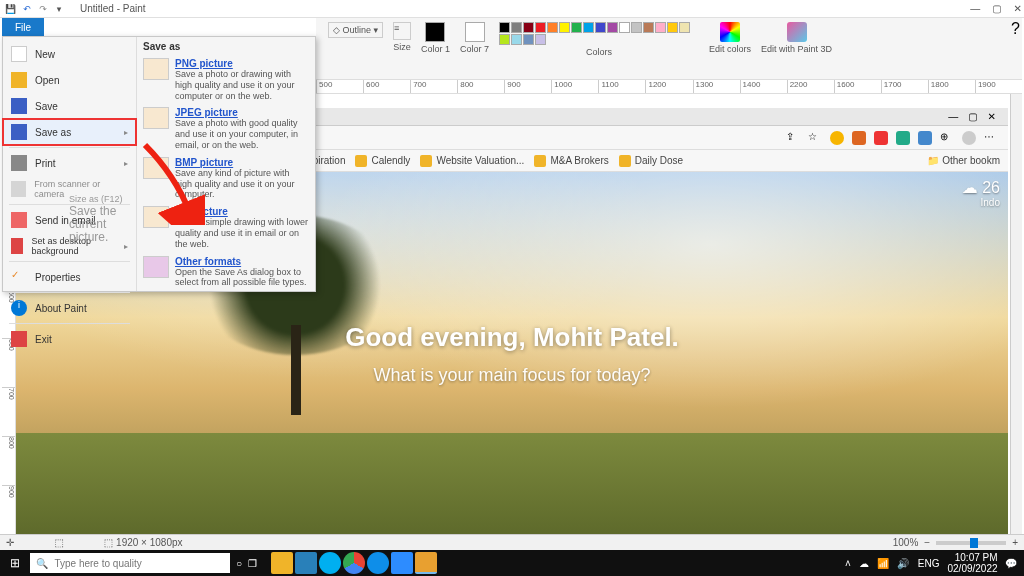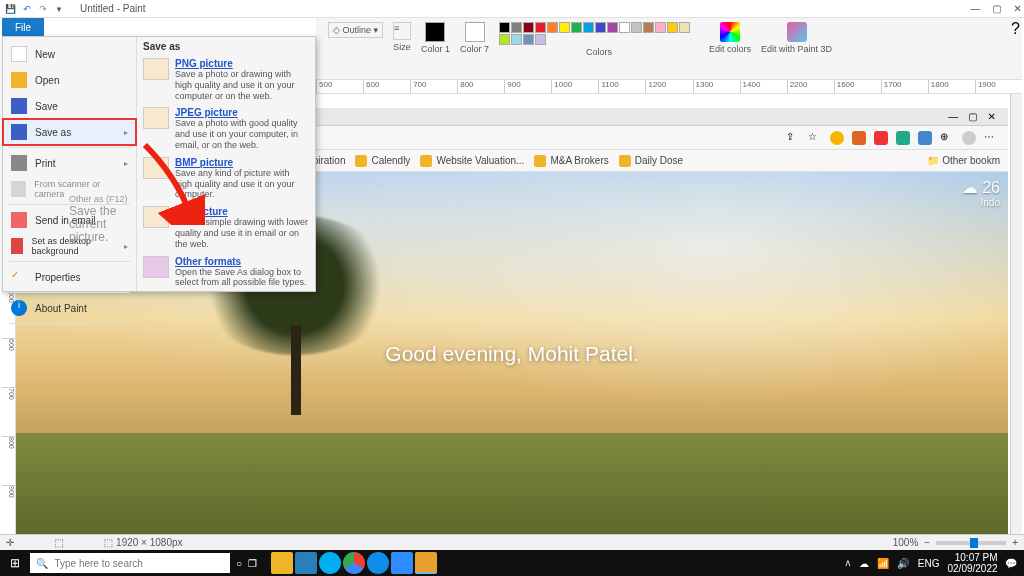--- a/index.html
+++ b/index.html
@@ -64,21 +64,21 @@
 .newtab { position:absolute; top:64px; left:0; right:0; bottom:0; background:linear-gradient(to bottom,#a8c8e8 0%,#f0d89b 40%,#dcb56e 60%,#8a7a3e 100%); display:flex; flex-direction:column; align-items:center; justify-content:center; color:#fff; overflow:hidden; }
 .newtab::before { content:""; position:absolute; inset:0; background:
   radial-gradient(ellipse at 70% 20%,rgba(255,255,255,.6),transparent 40%),
   radial-gradient(ellipse at 30% 15%,rgba(255,255,255,.4),transparent 35%); }
 .tree { position:absolute; left:18%; top:12%; width:200px; height:200px; }
 .tree .trunk { position:absolute; bottom:0; left:48%; width:10px; height:90px; background:#2a2416; }
 .tree .crown { position:absolute; top:0; left:0; width:200px; height:140px; background:radial-gradient(circle,#2c3a1a 40%,transparent 70%); border-radius:50%; filter:blur(1px); }
 .grass { position:absolute; bottom:0; left:0; right:0; height:28%; background:linear-gradient(#7d8a3e,#5e6a2b); }
 .weather { position:absolute; top:6px; right:8px; font-size:14px; text-align:right; text-shadow:0 1px 2px rgba(0,0,0,.4); }
 .clock { font-size:64px; font-weight:300; text-shadow:0 2px 6px rgba(0,0,0,.4); letter-spacing:2px; z-index:2; }
-.greet { font-size:21px; font-weight:400; text-shadow:0 1px 4px rgba(0,0,0,.4); z-index:2; margin-top:2px; }
+.greet { font-size:26px; font-weight:700; text-shadow:0 1px 4px rgba(0,0,0,.4); z-index:2; margin-top:2px; }
 .focus { font-size:18px; font-weight:300; text-shadow:0 1px 3px rgba(0,0,0,.4); z-index:2; margin-top:12px; opacity:.95; }
 
 
 .statusbar { position:absolute; left:0; right:0; bottom:26px; height:16px; background:#f1f1f1; border-top:1px solid #ccc; display:flex; align-items:center; font-size:10px; color:#555; padding:0 6px; gap:40px; z-index:6; }
 .statusbar .zoom { margin-left:auto; display:flex; align-items:center; gap:6px; }
 .zoom .slider { width:70px; height:4px; background:#ccc; position:relative; }
 .zoom .slider::after { content:""; position:absolute; left:48%; top:-3px; width:8px; height:10px; background:#0078d7; }
 
 
 .taskbar { position:absolute; left:0; right:0; bottom:0; height:26px; background:#101010; display:flex; align-items:center; color:#fff; font-size:10px; z-index:200; }
@@ -129,21 +129,21 @@
         <span class="ic" style="background:#3b5fc4"></span>
         <span>Save as</span>
         <span class="arrow">▸</span>
       </div>
     <div class="file-sep"></div>
     <div class="file-item">
         <span class="ic" style="background:#888"></span>
         <span>Print</span>
         <span class="arrow">▸</span>
       <div style="position:absolute;left:66px;top:158px;font-size:9px;color:#999;width:62px;line-height:1.1">
-        <div>Other as (F12)</div>
+        <div>Size as (F12)</div>
         <div style="font-size:12px">Save the current picture.</div>
       </div>
     </div>
     <div class="file-item sub">
         <span class="ic" style="background:#bbb"></span>
         <span style="font-size:9px">From scanner or camera</span>
       </div>
     <div class="file-sep"></div>
     <div class="file-item">
         <span class="ic" style="background:#e66"></span>
@@ -158,20 +158,24 @@
     <div class="file-item">
         <span class="ic" style="color:#e88b2d">✓</span>
         <span>Properties</span>
       </div>
     <div class="file-sep"></div>
     <div class="file-item">
         <span class="ic" style="background:#0078d7;border-radius:50%;color:#fff;font-size:9px;text-align:center">i</span>
         <span>About Paint</span>
       </div>
     <div class="file-sep"></div>
+    <div class="file-item">
+        <span class="ic" style="background:#d44"></span>
+        <span>Exit</span>
+      </div>
   </div>
   <div class="file-right">
     <h4>Save as</h4>
     <div class="saveas-item">
         <div class="thumb"></div>
         <div class="txt">
           <b>PNG picture</b>
           <span>Save a photo or drawing with high quality and use it on your computer or on the web.</span>
         </div>
       </div>
@@ -328,41 +332,42 @@
       <div class="grass"></div>
       <div class="tree">
           <div class="crown"></div>
           <div class="trunk"></div>
         </div>
       <div class="weather">
         <div style="font-size:16px">☁ 26</div>
         <div style="font-size:10px">Indo</div>
       </div>
       <div class="greet">Good evening, Mohit Patel.</div>
+      <div class="focus">What is your main focus for today?</div>
     </div>
   </div>
 </div>
 
 <div class="vscroll"></div>
 
 <div class="statusbar">
   <span>✛</span>
   <span>⬚</span>
   <span>⬚ <span>1920 × 1080px</span></span>
   <div class="zoom">
     <span>100%</span>
     <span>−</span>
     <div class="slider"></div>
     <span>+</span>
   </div>
 </div>
 
 <div class="taskbar">
   <div class="start">⊞</div>
-  <div class="search">🔍 <span>Type here to search</span></div>
+  <div class="search">🔍 <span>Type here to quality</span></div>
   <div style="margin:0 6px">○</div>
   <div style="margin-right:6px">❐</div>
   <div class="apps">
     <span style="background:#f0b429"></span>
     <span style="background:#2980b9"></span>
     <span style="background:#00aff0;border-radius:50%"></span>
     <span style="background:conic-gradient(#ea4335 120deg,#4285f4 120deg 240deg,#34a853 240deg);border-radius:50%"></span>
     <span style="background:#0e8ee9;border-radius:50%"></span>
     <span style="background:#2d8cff"></span>
     <span style="background:#e8a030;border-bottom:2px solid #76b9ed"></span>

